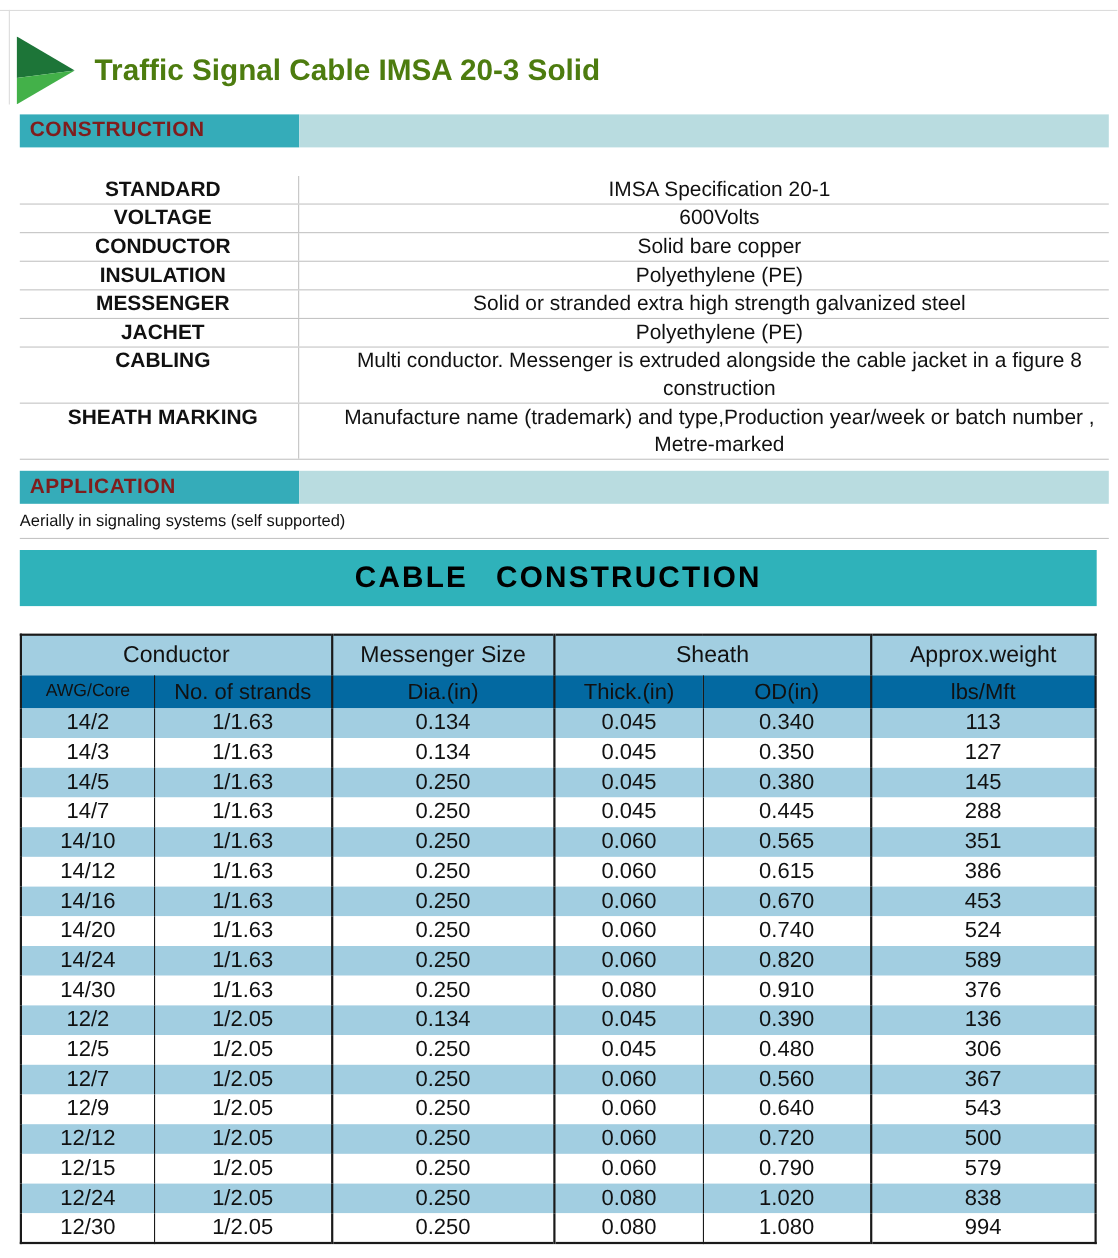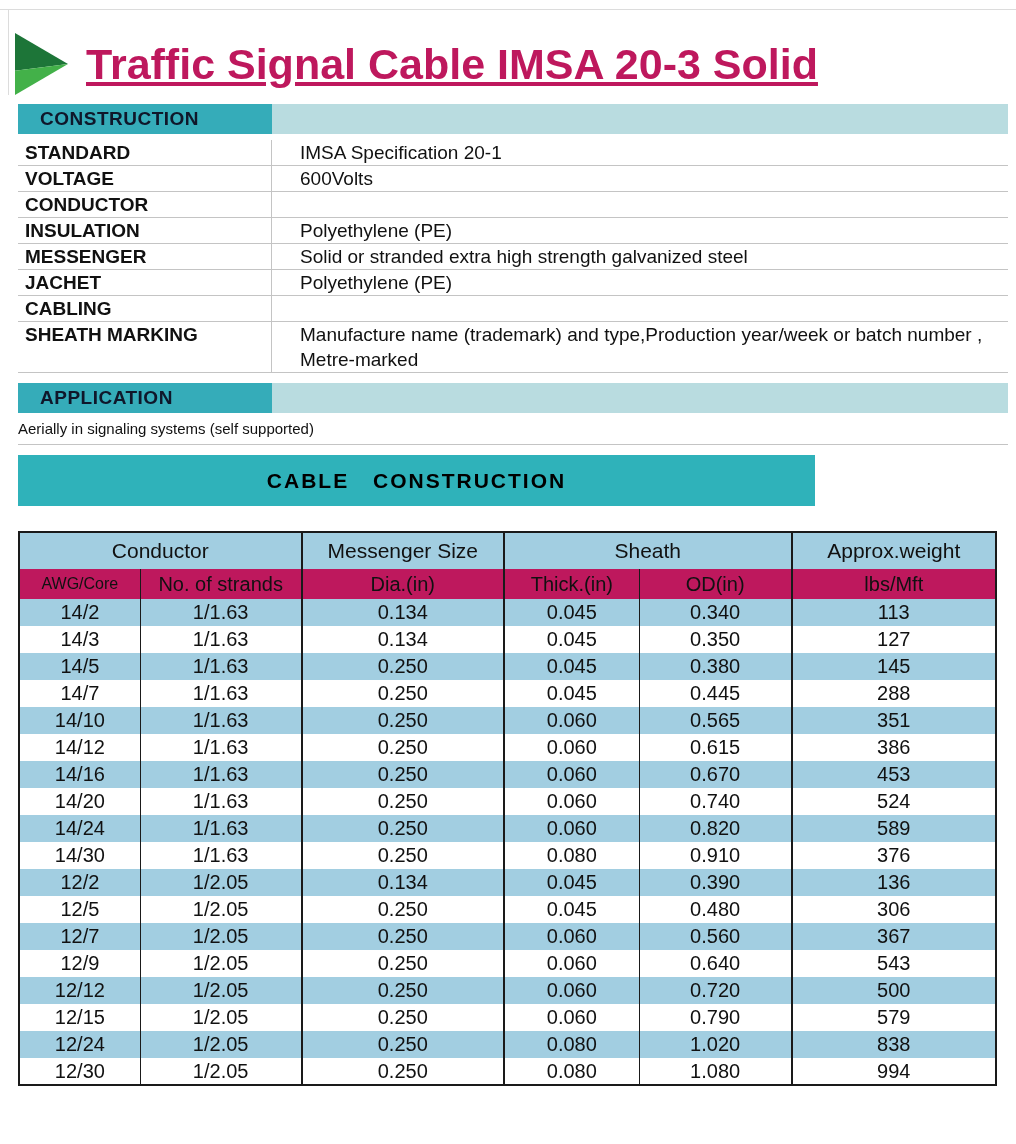--- a/index.html
+++ b/index.html
@@ -24,70 +24,70 @@
   
   .frame-top{position:absolute; left:0; top:9px; width:1016px; border-top:1px solid #dcdcdc;}
   .frame-left{position:absolute; left:8px; top:9px; height:86px; border-left:1px solid #dcdcdc;}
 
   
   .titlebar{display:flex; align-items:center; gap:18px; padding:24px 0 0 15px; height:104px;}
   .tri{position:relative; width:53px; height:62px; flex:0 0 auto;}
   .tri span{position:absolute; left:0; top:0; width:100%; height:100%; display:block;}
   .tri .t-top{background:var(--green-dark); clip-path:polygon(0 0, 100% 50%, 0 61%);}
   .tri .t-bot{background:var(--green-light); clip-path:polygon(0 61%, 100% 50%, 0 100%);}
-  h1{font-size:43px; font-weight:bold; letter-spacing:0px; color:#be185d;text-decoration:underline;}
+  h1{font-size:27px; font-weight:bold; letter-spacing:0px; color:#4d7c0f;}
 
   
   .band{display:flex; width:990px; margin-left:18px; height:30px;}
   .band .dark{
-    width:254px; background:var(--teal); color:#0f172a;
+    width:254px; background:var(--teal); color:#7f1d1d;
     font-size:19px; font-weight:bold; letter-spacing:.5px;
-    line-height:30px; padding-left:22px;
+    line-height:30px; padding-left:9px;
   }
   .band .light{flex:1; background:var(--teal-light);}
 
   
-  .spec-list{width:990px; margin:6px 0 0 18px;}
+  .spec-list{width:990px; margin:26px 0 0 18px;text-align:center;}
   .spec-row{display:flex; align-items:flex-start; border-bottom:1px solid var(--gray-line);}
   .spec-label{
     width:254px; flex:0 0 auto; font-weight:bold; font-size:19px;
     line-height:25px; padding-left:7px;
     border-right:1px solid var(--gray-line);
     align-self:stretch;
   }
   .spec-value{font-size:19px; line-height:25px; padding-left:28px; width:736px;}
 
   
   .app-band{margin-top:10px;}
   .app-text{
     width:990px; margin-left:18px; font-size:15px; line-height:31px; height:32px;
     border-bottom:1px solid var(--gray-line);
   }
 
   
   .banner{
-    width:797px; margin:10px 0 0 18px; height:51px; background:var(--banner-teal);
-    color:#000; font-weight:bold; font-size:21px;
+    width:979px; margin:10px 0 0 18px; height:51px; background:var(--banner-teal);
+    color:#000; font-weight:bold; font-size:27px;
     letter-spacing:2px; word-spacing:16px;
     display:flex; align-items:center; justify-content:center;
   }
 
   
   table.cable{
     margin:25px 0 0 18px;
     border-collapse:collapse; table-layout:fixed;
     width:979px;
     border:2px solid var(--tbl-border);
   }
   table.cable th, table.cable td{
     text-align:center; vertical-align:middle;
     font-weight:normal; padding:0;
   }
   tr.group-row th{height:37px; background:var(--stripe); font-size:21px;}
-  tr.sub-row th{height:30px; background:#be185d; font-size:20px;}
+  tr.sub-row th{height:30px; background:#0369a1; font-size:20px;}
   tr.sub-row th.small{font-size:16px;}
   tbody td{height:27px; font-size:20px;}
   tbody tr:nth-child(odd){background:var(--stripe);}
   tbody tr:nth-child(even){background:#fff;}
   .b-thin{border-right:1px solid var(--tbl-border);}
   .b-thick{border-right:2px solid var(--tbl-border);}
 </style>
 </head>
 <body>
 
@@ -113,39 +113,41 @@
     <div class="spec-value">IMSA Specification 20-1</div>
   </div>
 
   <div class="spec-row">
     <div class="spec-label">VOLTAGE</div>
     <div class="spec-value">600Volts</div>
   </div>
 
   <div class="spec-row">
     <div class="spec-label">CONDUCTOR</div>
+    <div class="spec-value">Solid bare copper</div>
   </div>
 
   <div class="spec-row">
     <div class="spec-label">INSULATION</div>
     <div class="spec-value">Polyethylene (PE)</div>
   </div>
 
   <div class="spec-row">
     <div class="spec-label">MESSENGER</div>
     <div class="spec-value">Solid or stranded extra high strength galvanized steel</div>
   </div>
 
   <div class="spec-row">
     <div class="spec-label">JACHET</div>
     <div class="spec-value">Polyethylene (PE)</div>
   </div>
 
   <div class="spec-row">
     <div class="spec-label">CABLING</div>
+    <div class="spec-value">Multi conductor. Messenger is extruded alongside the cable jacket in a figure 8 construction</div>
   </div>
 
   <div class="spec-row">
     <div class="spec-label">SHEATH MARKING</div>
     <div class="spec-value">Manufacture name (trademark) and type,Production year/week or batch number , Metre-marked</div>
   </div>
 </div>
 </section>
 
 <section class="app-band">

